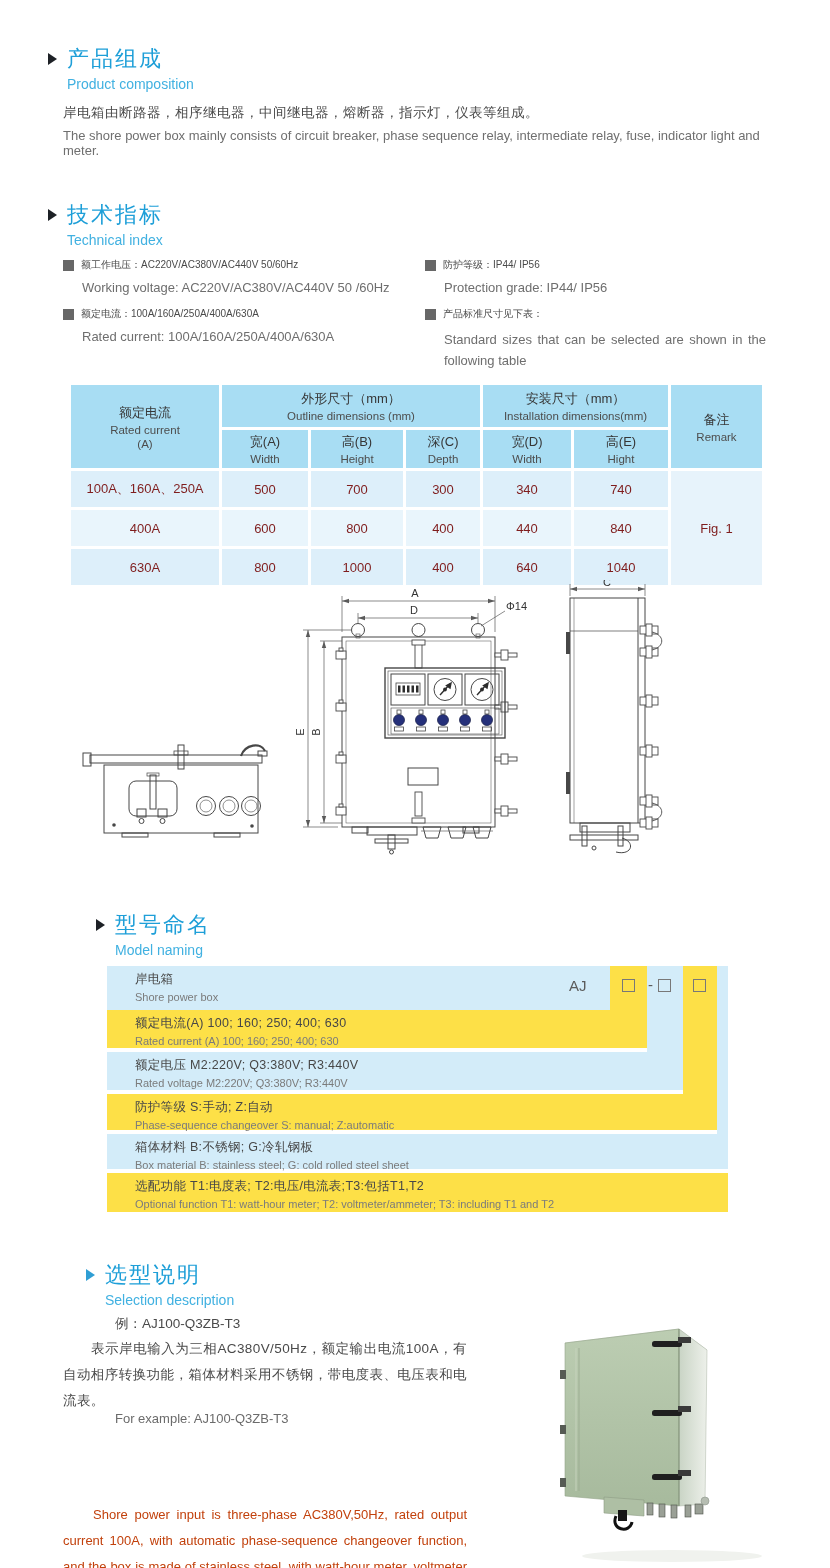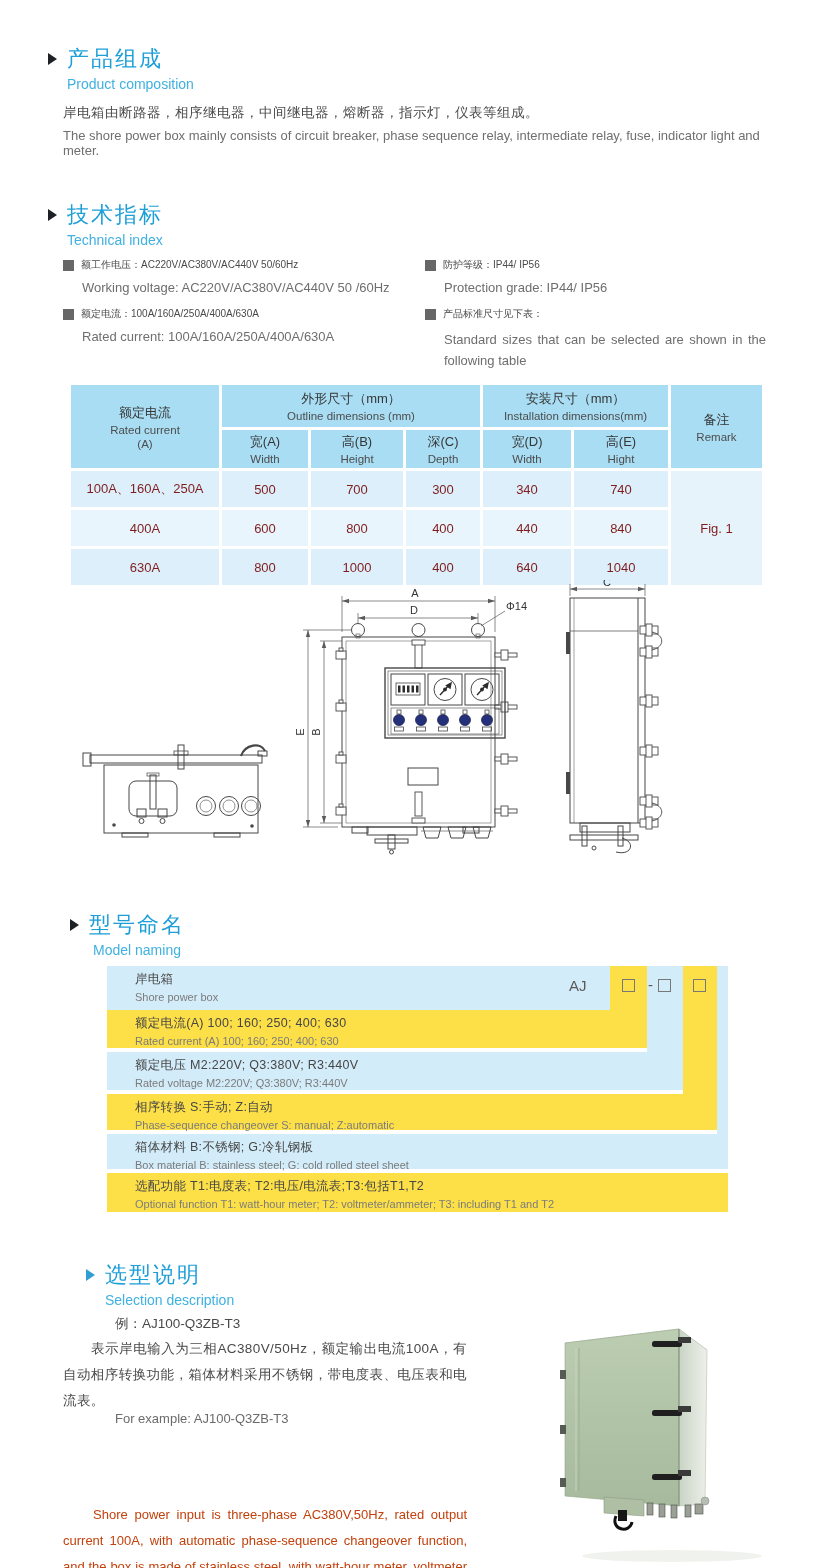--- a/index.html
+++ b/index.html
@@ -376,21 +376,21 @@
         <rect x="94" y="165" width="6" height="12"></rect>
       <rect x="88" y="217" width="18" height="8"></rect>
         <rect x="94" y="215" width="6" height="12"></rect>
       <rect x="88" y="239" width="18" height="8"></rect>
         <rect x="94" y="237" width="6" height="12"></rect>
       <path d="M100,52 C113,55 113,67 100,70" fill="none"></path>
       <path d="M100,223 C113,226 113,238 100,241" fill="none"></path>
     </g>
   </svg>
 
-  <div class="sec" style="left:70px;top:912px;text-align:center;">
+  <div class="sec" style="left:96px;top:912px;">
     <span class="tri"></span>
     <div class="cn">型号命名</div>
     <div class="en">Model naming</div>
   </div>
 
   <div class="mn">
 
     <div class="band bg-gray" style="left:503px;top:0;width:37px;height:82px;"></div>
     <div class="band bg-blue" style="left:540px;top:0;width:36px;height:124px;"></div>
     <div class="band bg-gray" style="left:576px;top:0;width:34px;height:164px;"></div>
@@ -409,21 +409,21 @@
       </div>
     </div>
     <div class="band bg-blue" style="left:0;top:86px;width:540px;height:38px;">
       <div class="rowtxt">
         <div class="rc">额定电压   M2:220V;  Q3:380V;  R3:440V</div>
         <div class="re">Rated voltage   M2:220V;  Q3:380V;  R3:440V</div>
       </div>
     </div>
     <div class="band bg-gray" style="left:0;top:128px;width:576px;height:36px;">
       <div class="rowtxt">
-        <div class="rc">相序转换  S:手动; Z:自动</div>
+        <div class="rc">防护等级  S:手动; Z:自动</div>
         <div class="re">Phase-sequence changeover  S: manual;  Z:automatic</div>
       </div>
     </div>
     <div class="band bg-blue" style="left:0;top:168px;width:610px;height:35px;">
       <div class="rowtxt">
         <div class="rc">箱体材料     B:不锈钢;  G:冷轧钢板</div>
         <div class="re">Box material   B: stainless steel; G: cold rolled steel sheet</div>
       </div>
     </div>
     <div class="band bg-gray" style="left:0;top:207px;width:621px;height:39px;">

